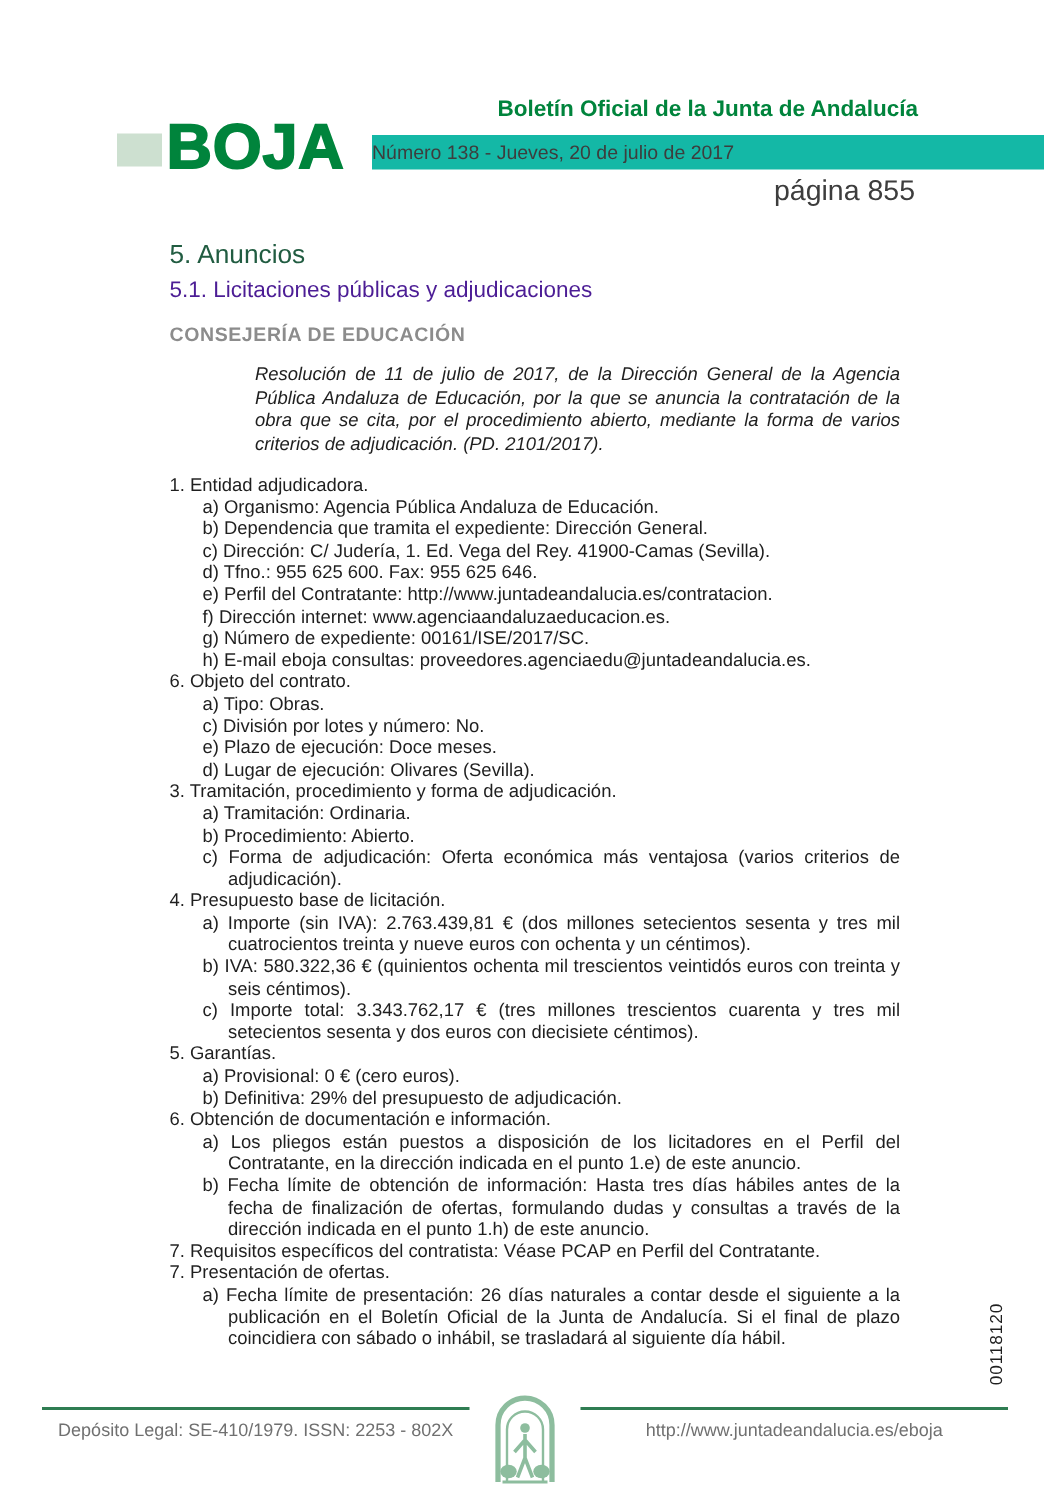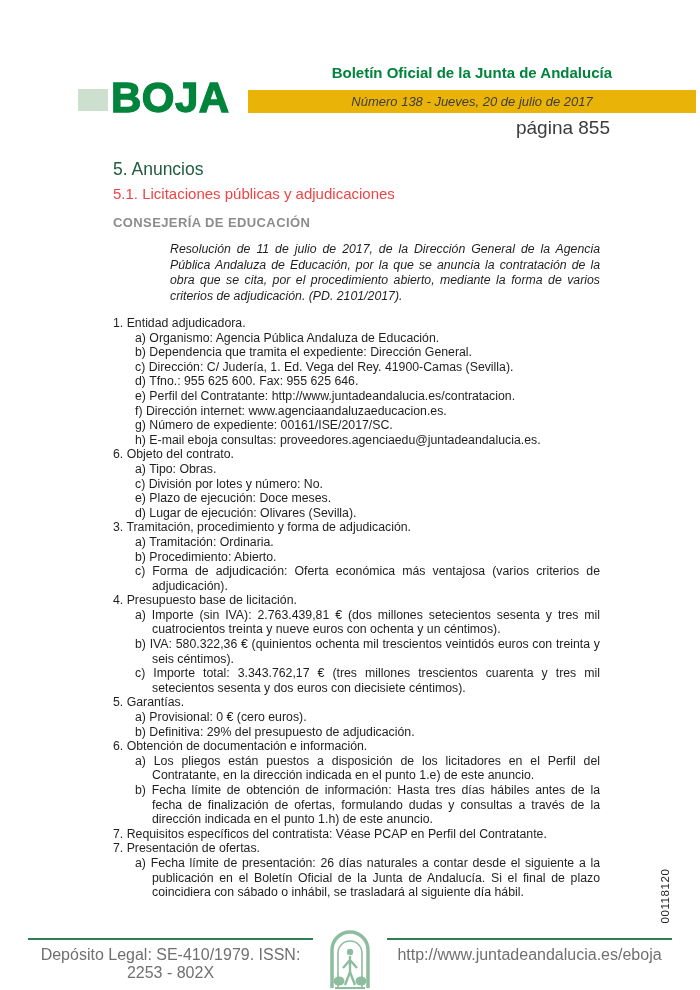--- a/index.html
+++ b/index.html
@@ -8,27 +8,27 @@
     font-family:"Liberation Sans", sans-serif; color:#1f1f1f; overflow:hidden;margin-top:20px;
   }
   
   .boja-accent { position:absolute; left:78px; top:69px; width:30px; height:22px; background:#cde0d0; }
   .boja-logo {
     position:absolute; left:111px; top:57px; font-size:42px; line-height:1;
     font-weight:bold; color:#00843c; -webkit-text-stroke:1.3px #00843c; letter-spacing:0.5px;
   }
   .header-title { position:absolute; top:44px; right:88px; font-size:15px; font-weight:bold; color:#00843c; }
   .issue-bar {
-    position:absolute; left:248px; right:4px; top:70px; height:23px; background:#eab308;
-    text-align:center; line-height:23px; font-size:13px; color:#3d3d3d;font-style:italic;
+    position:absolute; left:248px; right:4px; top:70px; height:23px; background:#14b8a6;
+    line-height:23px; font-size:13px; color:#3d3d3d;
   }
   .page-number { position:absolute; top:97px; right:90px; font-size:19px; color:#3d3d3d; }
   
   .h1 { position:absolute; left:113px; top:139px; font-size:17.5px; color:#215c41; }
-  .h2 { position:absolute; left:113px; top:165px; font-size:15px; color:#ef4444; }
+  .h2 { position:absolute; left:113px; top:165px; font-size:15px; color:#4c1d95; }
   .org { position:absolute; left:113px; top:195px; font-size:13px; font-weight:bold; color:#8c8c8c; letter-spacing:0.4px; }
   
   .abstract {
     position:absolute; left:170px; top:222px; width:430px; margin:0;
     font-size:12.3px; line-height:15.6px; font-style:italic; text-align:justify; color:#1f1f1f;
   }
   .list {
     position:absolute; left:113px; top:296px; width:487px;
     font-size:12.3px; line-height:14.6px; text-align:justify;
   }
@@ -37,21 +37,21 @@
   
   .doc-code {
     position:absolute; left:621px; top:869px; width:90px; height:14px;
     transform:rotate(-90deg); transform-origin:50% 50%;
     font-size:11.5px; letter-spacing:0.6px; color:#1f1f1f; text-align:center;
   }
   
   .footer-line { position:absolute; top:918px; height:2px; background:#2f7d52; }
   .footer-line.left  { left:28px;  width:285px; }
   .footer-line.right { left:387px; width:285px; }
-  .footer-text { position:absolute; top:926px; font-size:16px; color:#707070; text-align:center; }
+  .footer-text { position:absolute; top:926px; font-size:12px; color:#707070; text-align:center; }
   .footer-text.left  { left:28px;  width:285px; }
   .footer-text.right { left:387px; width:285px; }
   .emblem { position:absolute; left:326px; top:908px; width:48px; height:72px; }
 </style>
 </head>
 <body>
 
 <div class="page">
 
   <div>

